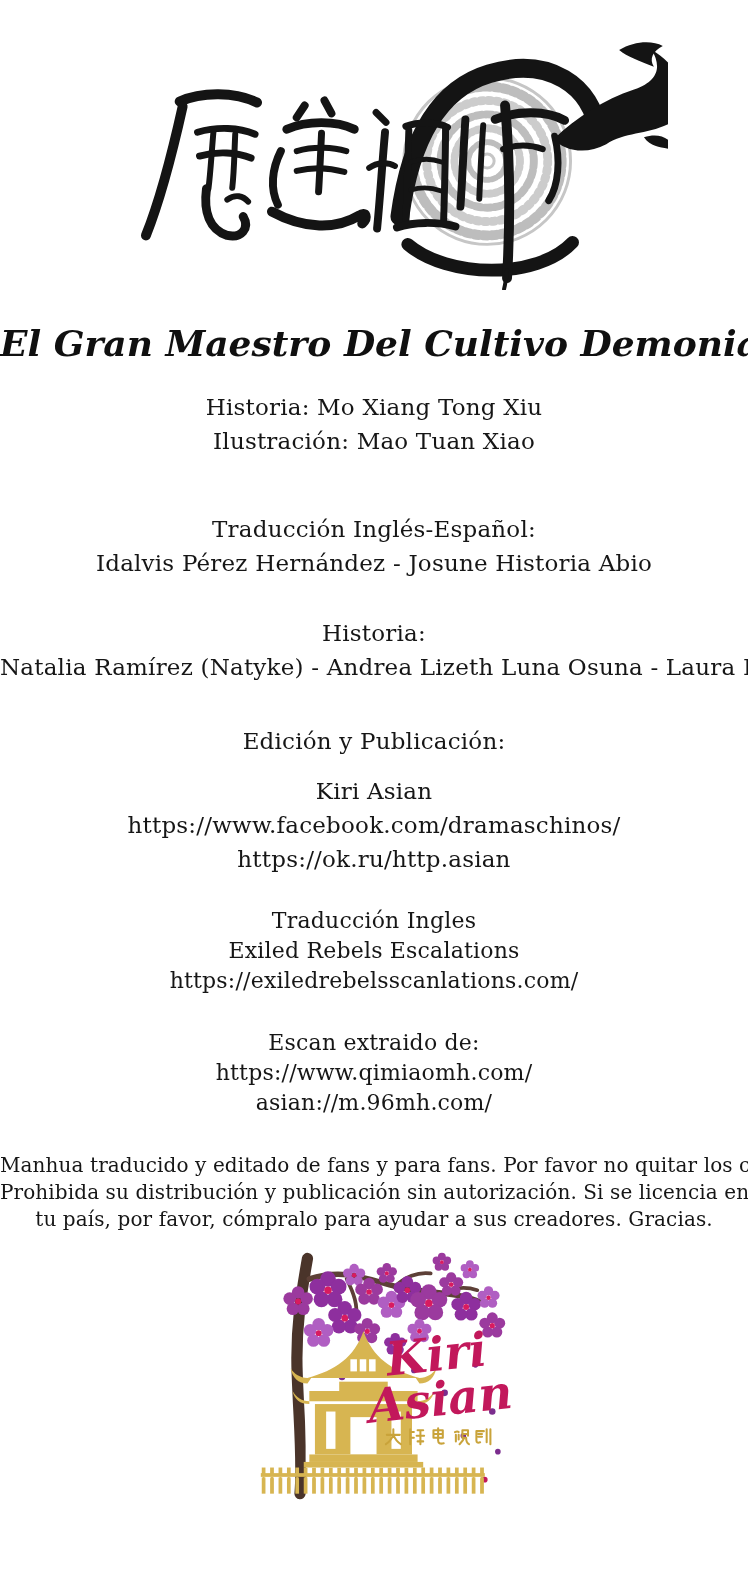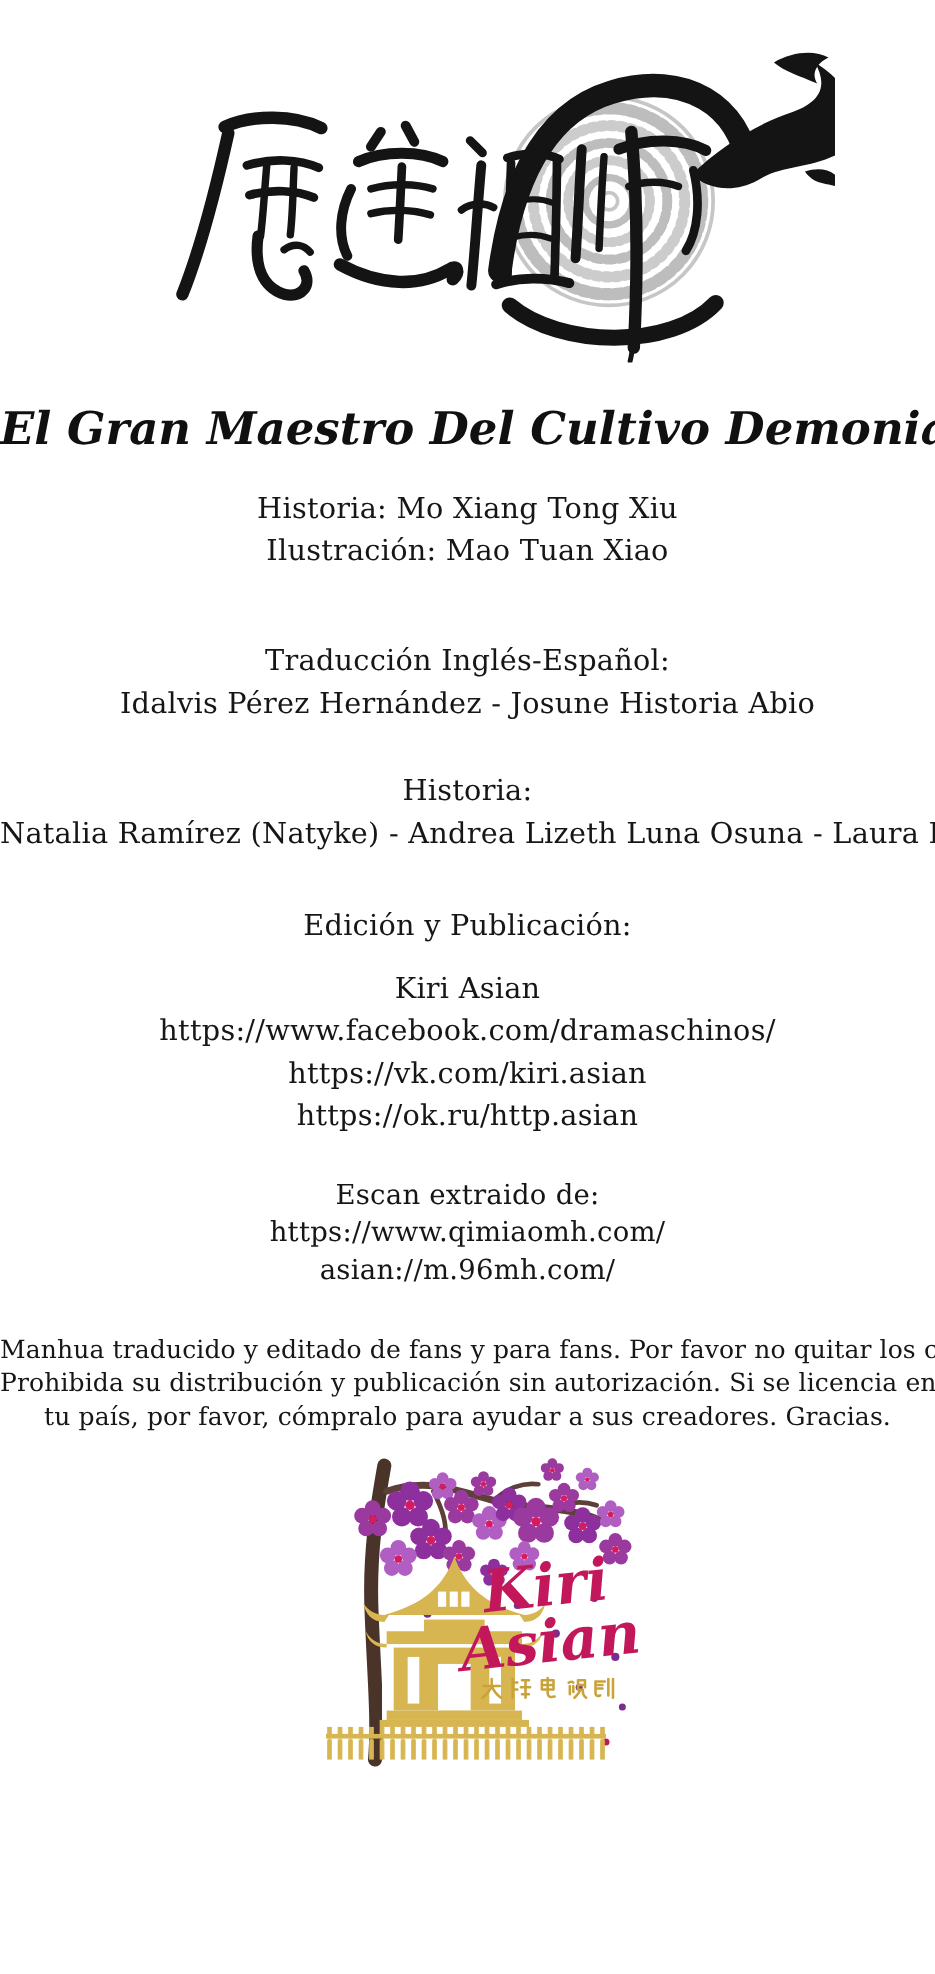--- a/index.html
+++ b/index.html
@@ -138,24 +138,28 @@
     <p class="ln">Natalia Ramírez (Natyke) - Andrea Lizeth Luna Osuna - Laura Hasbum</p>
   </div>
 
   <div class="blk blk-edicion">
     <p class="ln">Edición y Publicación:</p>
   </div>
 
   <div class="blk blk-kiri">
     <p class="ln">Kiri Asian</p>
     <p class="ln">https://www.facebook.com/dramaschinos/</p>
-    <p class="ln">https://vk.com/kiri.asian</p>
     <p class="ln">https://ok.ru/http.asian</p>
   </div>
 
+  <div class="blk blk-ingles">
+    <p class="ln sm">Traducción Ingles</p>
+    <p class="ln sm">Exiled Rebels Escalations</p>
+    <p class="ln sm">https://exiledrebelsscanlations.com/</p>
+  </div>
 
   <div class="blk blk-escan">
     <p class="ln sm">Escan extraido de:</p>
     <p class="ln sm">https://www.qimiaomh.com/</p>
     <p class="ln sm">asian://m.96mh.com/</p>
   </div>
 
   <div class="blk disclaimer">
     <p class="ln">Manhua traducido y editado de fans y para fans. Por favor no quitar los créditos.</p>
     <p class="ln">Prohibida su distribución y publicación sin autorización. Si se licencia en</p>

